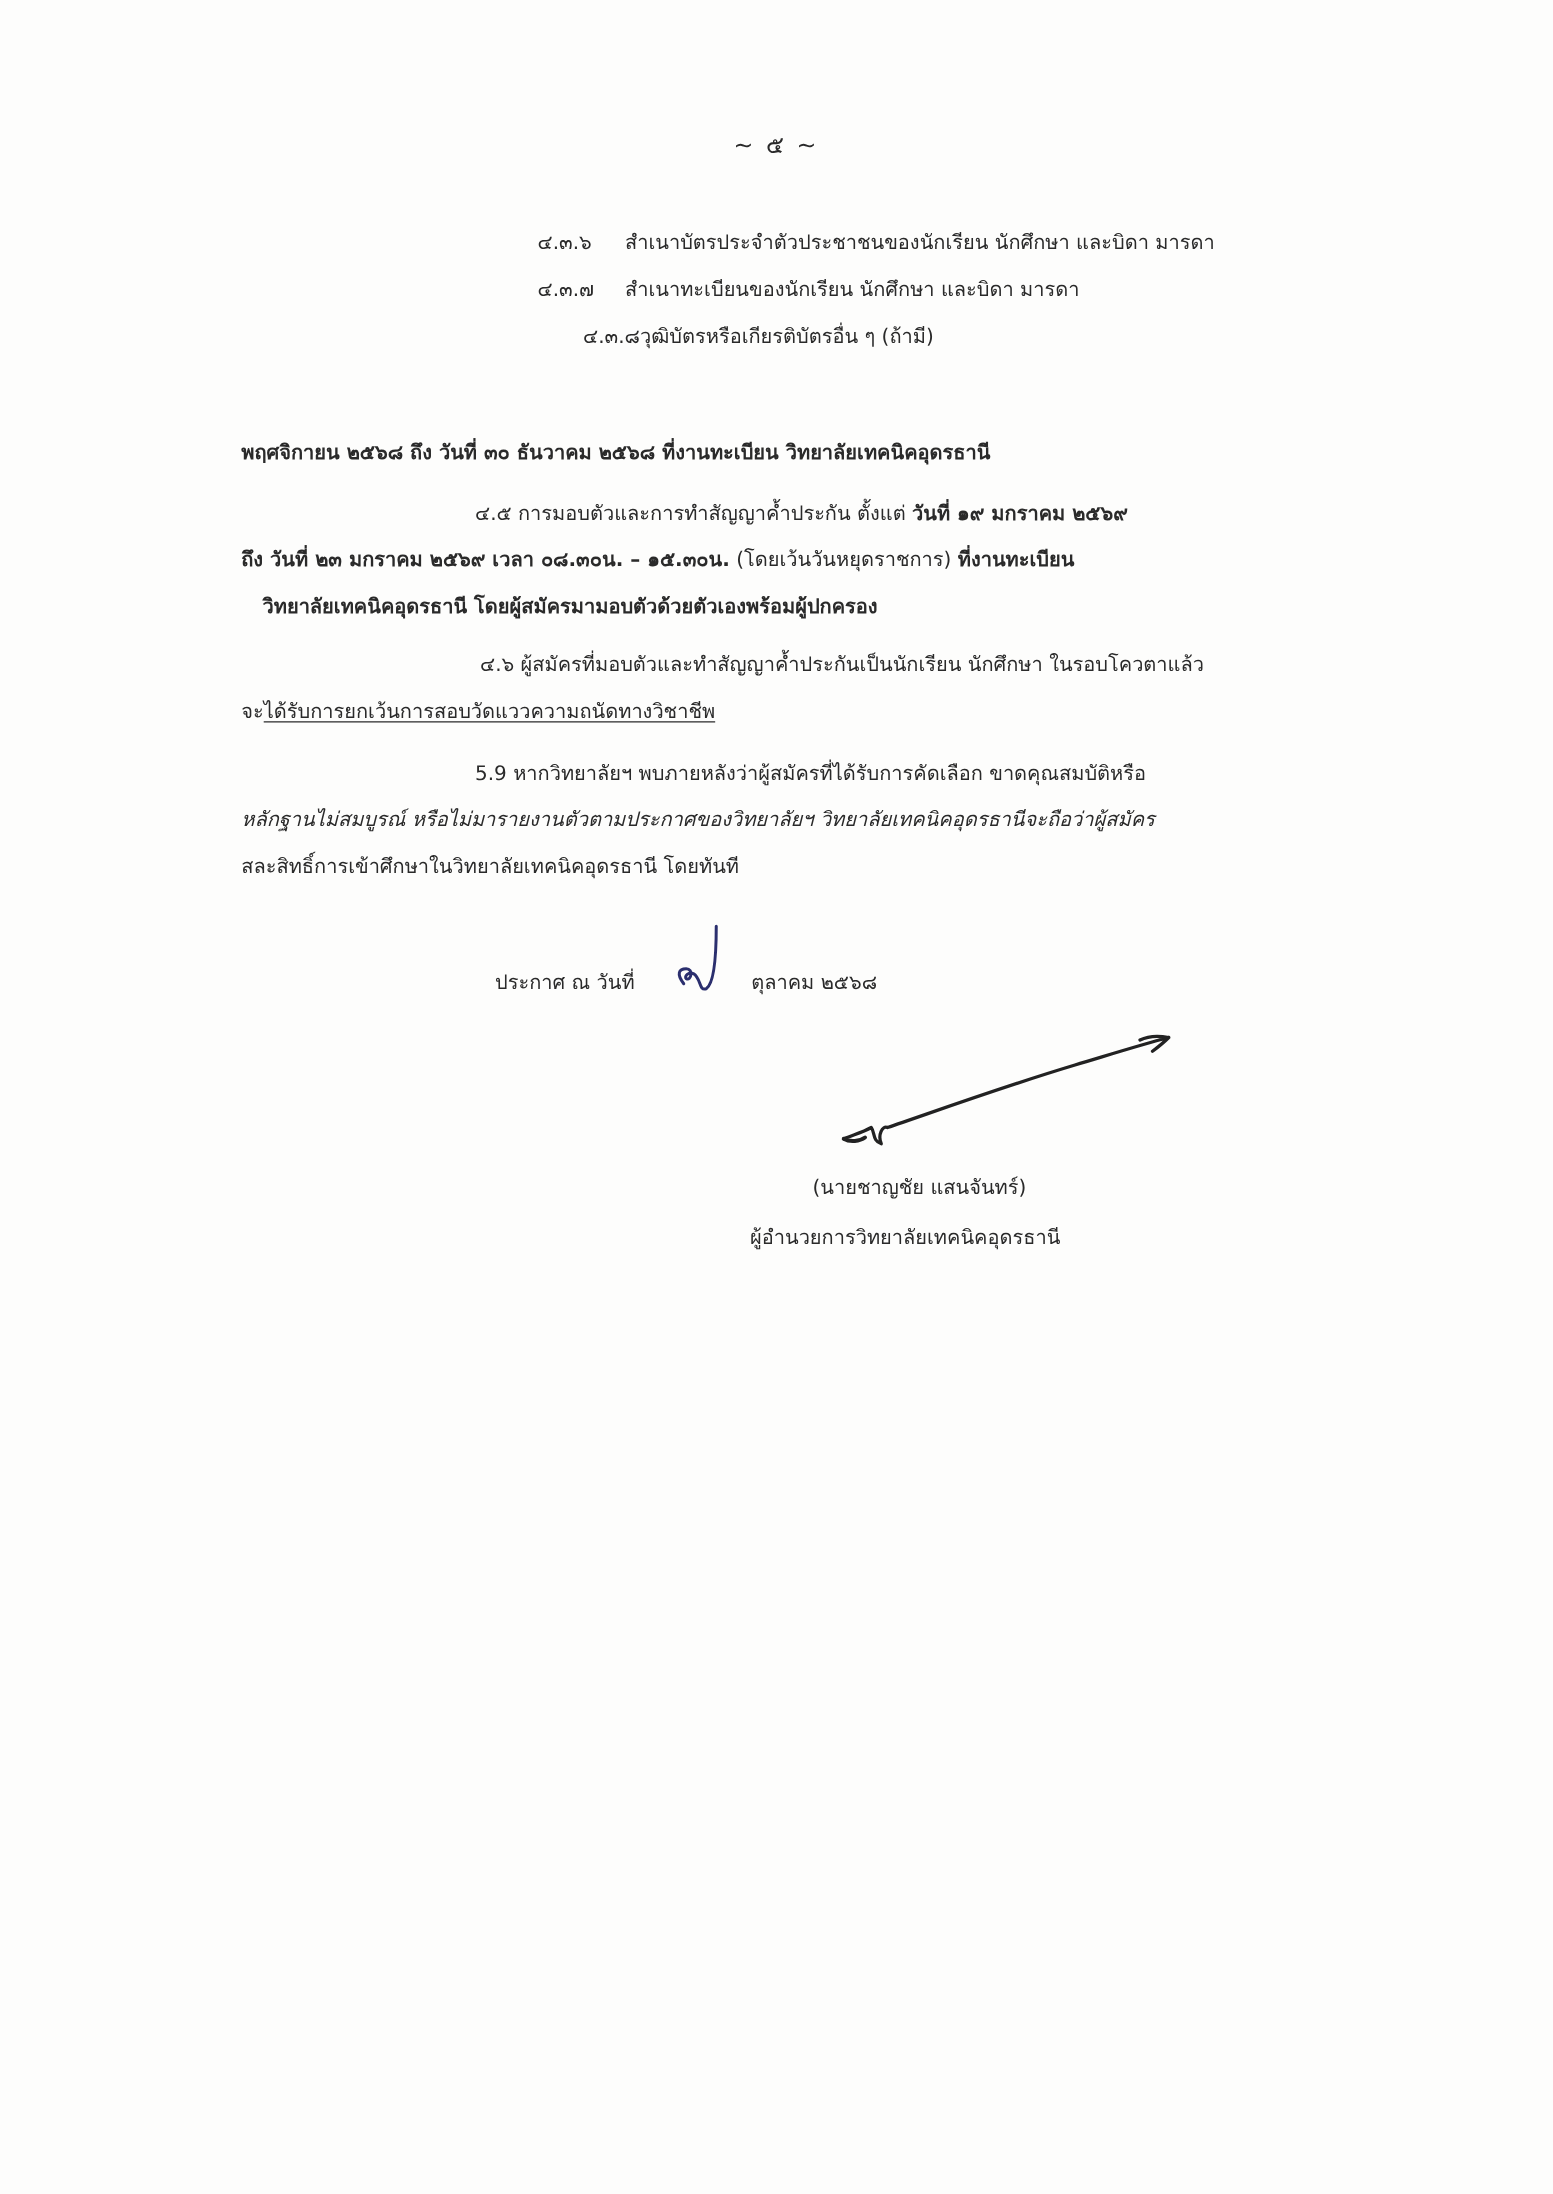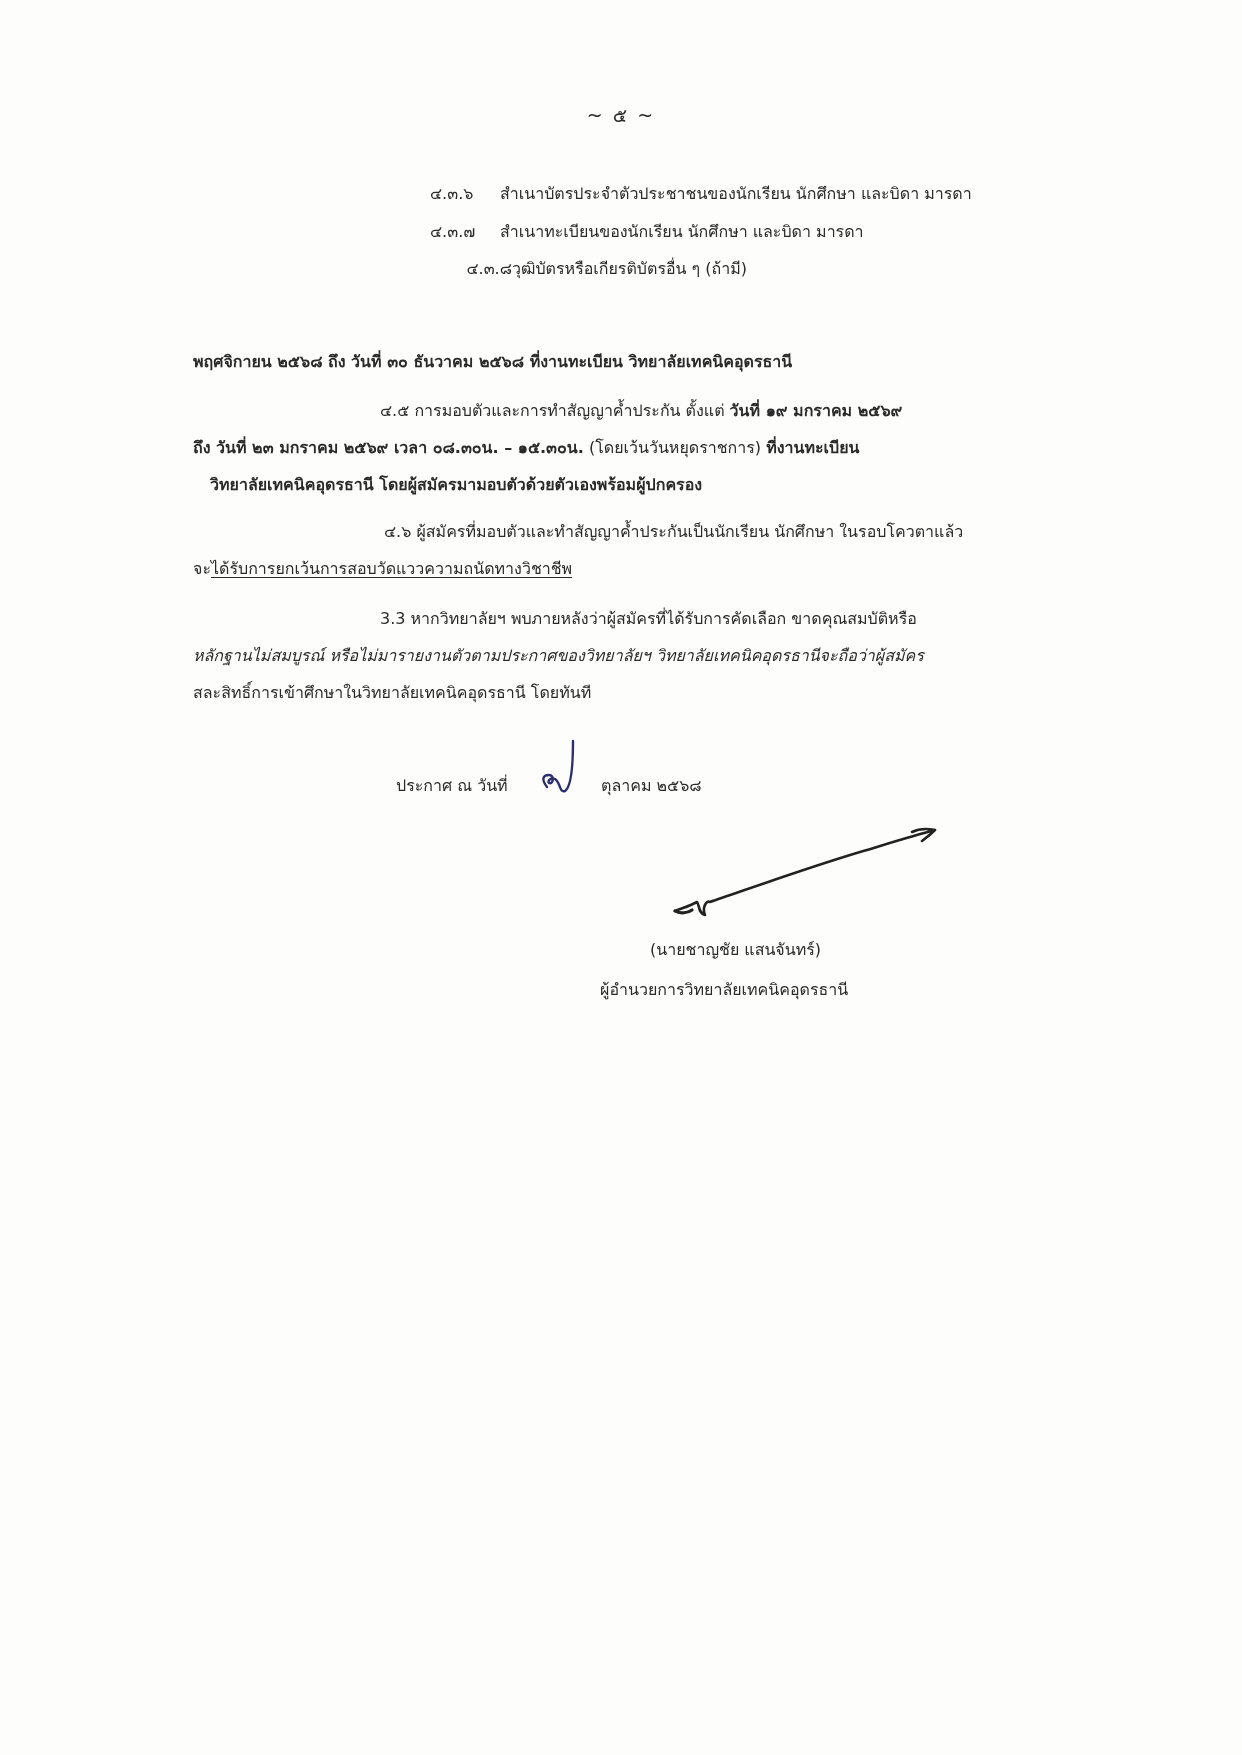--- a/index.html
+++ b/index.html
@@ -73,21 +73,21 @@
   <div class="line" style="left:193px; top:434px;">
     <span class="bold">ถึง วันที่ ๒๓  มกราคม  ๒๕๖๙  เวลา ๐๘.๓๐น. – ๑๕.๓๐น.</span><span> (โดยเว้นวันหยุดราชการ) </span><span class="bold">ที่งานทะเบียน</span>
   </div>
   <div class="line bold" style="left:210px; top:471px;">วิทยาลัยเทคนิคอุดรธานี โดยผู้สมัครมามอบตัวด้วยตัวเองพร้อมผู้ปกครอง</div>
 
   <div class="line" style="left:384px; top:518px;">๔.๖  ผู้สมัครที่มอบตัวและทำสัญญาค้ำประกันเป็นนักเรียน นักศึกษา ในรอบโควตาแล้ว</div>
   <div class="line" style="left:193px; top:555px;">
     <span>จะ</span><span class="u">ได้รับการยกเว้นการสอบวัดแววความถนัดทางวิชาชีพ</span>
   </div>
 
-  <div class="line" style="left:380px; top:605px;">3.3  หากวิทยาลัยฯ พบภายหลังว่าผู้สมัครที่ได้รับการคัดเลือก ขาดคุณสมบัติหรือ</div>
+  <div class="line" style="left:380px; top:605px;">5.9  หากวิทยาลัยฯ พบภายหลังว่าผู้สมัครที่ได้รับการคัดเลือก ขาดคุณสมบัติหรือ</div>
   <div class="line" style="left:193px; top:642px;font-style:italic;">หลักฐานไม่สมบูรณ์ หรือไม่มารายงานตัวตามประกาศของวิทยาลัยฯ วิทยาลัยเทคนิคอุดรธานีจะถือว่าผู้สมัคร</div>
   <div class="line" style="left:193px; top:679px;">สละสิทธิ์การเข้าศึกษาในวิทยาลัยเทคนิคอุดรธานี โดยทันที</div>
 
   <div class="line" style="left:396px; top:772px;">ประกาศ ณ วันที่</div>
   <div class="date-hand">
     <svg width="50" height="65" viewBox="0 0 50 65">
       <path d="M10 52 C4 44 6 40 12 40 C18 40 16 50 12 48 C10 46 14 42 18 44 C24 48 22 58 28 56 C34 52 36 34 36 6" fill="none" stroke="#2b2f6e" stroke-width="2.4" stroke-linecap="round"></path>
     </svg>
   </div>
   <div class="line" style="left:601px; top:772px;">ตุลาคม  ๒๕๖๘</div>

